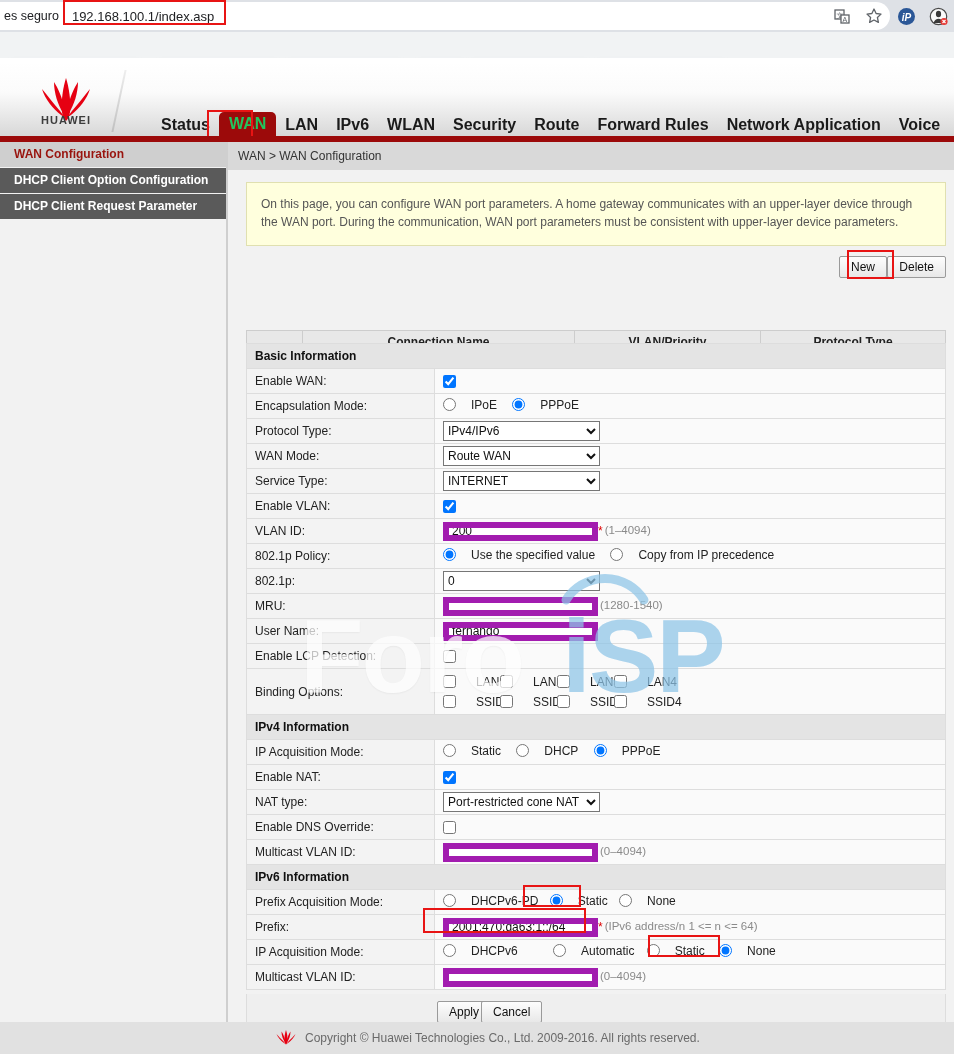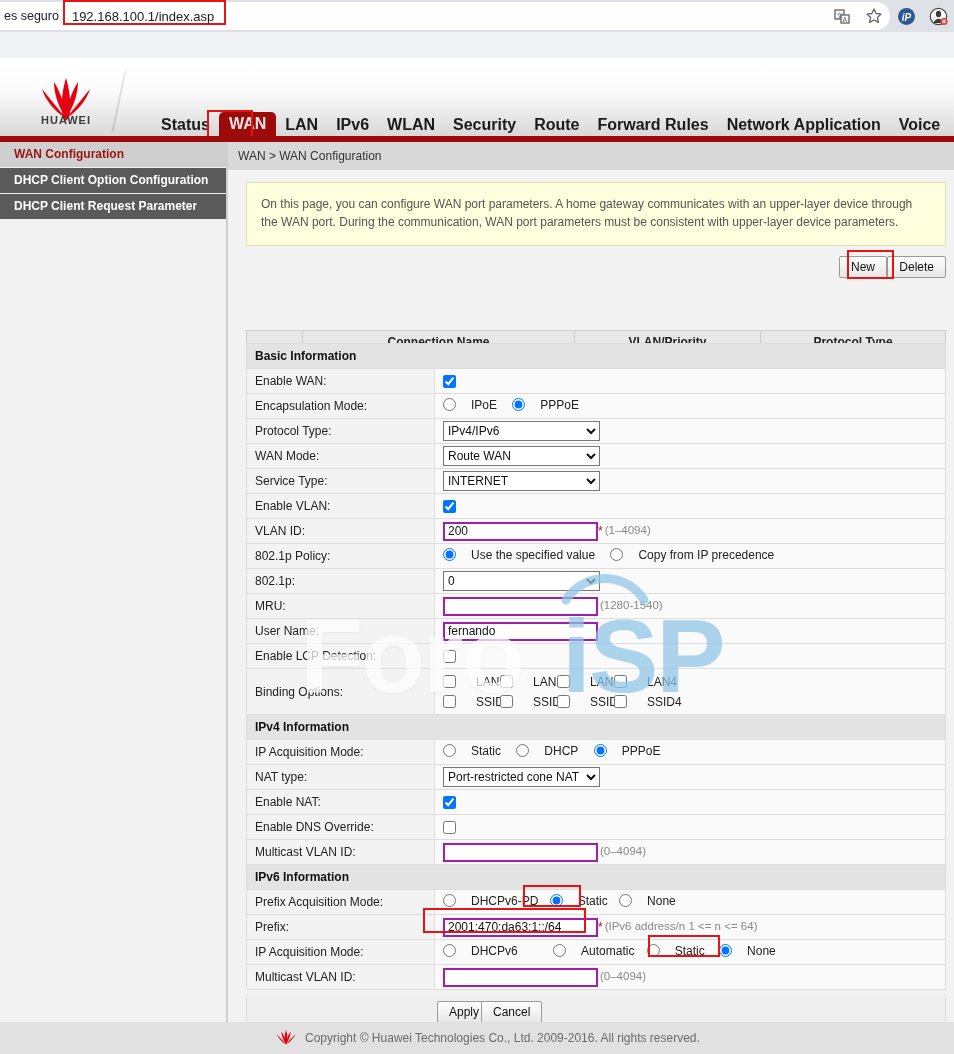--- a/index.html
+++ b/index.html
@@ -87,21 +87,21 @@
     position:absolute; left:0; top:112px; width:954px; height:26px;
     display:flex; align-items:flex-end; padding-left:152px;
   }
   .nav-item {
     font-size:16px; font-weight:bold; color:#1a1a1a;
     padding:5px 9px 6px 9px; white-space:nowrap; cursor:pointer;
     line-height:14px;
     margin-top:13px;
   }
   .nav-item.active {
-    background:#9c0a0a; color:#e5e5e5;
+    background:#9c0a0a; color:#22c55e;
     border-radius:5px 5px 0 0; padding:5px 10px 7px 10px;text-align:center;
   }
   .nav-redbox {
     position:absolute; left:207px; top:110px; width:46px; height:32px;
     border:2px solid #e81414; pointer-events:none;
   }
   .nav-underline {
     position:absolute; left:0; top:136px; width:954px; height:6px; background:#9c0a0a;
   }
 
@@ -186,21 +186,21 @@
   }
   td.section {
     background:#e4e4e4; font-weight:bold; color:#111; height:20px;
   }
   td.lbl { width:188px; background:#f3f3f3; }
   td.val { background:#fafafa; }
 
   input[type=text], input[type=password] {
     font-family:"Liberation Sans", sans-serif;
     font-size:12px; color:#111;
-    height:19px; border:2px solid #a21caf; background:#ffffff;
+    height:19px; border:6px solid #a21caf; background:#ffffff;
     padding:1px 3px; width:155px; vertical-align:middle;
   }
   select {
     font-family:"Liberation Sans", sans-serif;
     font-size:12px; color:#111;
     height:20px; border:1px solid #767676; background:#ffffff;
     width:157px; vertical-align:middle;
   }
   .hint { color:#8a8a8a; font-size:11.5px; margin-left:2px; }
   .req { color:#d00; font-size:12px; }
@@ -549,30 +549,30 @@
             <span>DHCP</span>
           </span>
           <span class="radio-grp">
             <input type="radio" name="v4acq" checked="" style="">
             <span>PPPoE</span>
           </span>
         </td>
       </tr>
 
       <tr>
+        <td class="lbl">Enable NAT:</td>
+        <td class="val">
+          <input type="checkbox" checked="" style="">
+        </td>
+      </tr>
+
+      <tr>
         <td class="lbl">NAT type:</td>
         <td class="val">
           <select style="width:157px"><option>Port-restricted cone NAT</option></select>
-        </td>
-      </tr>
-
-      <tr>
-        <td class="lbl">Enable NAT:</td>
-        <td class="val">
-          <input type="checkbox" checked="" style="">
         </td>
       </tr>
 
       <tr>
         <td class="lbl">Enable DNS Override:</td>
         <td class="val">
           <input type="checkbox" style="">
         </td>
       </tr>
 

